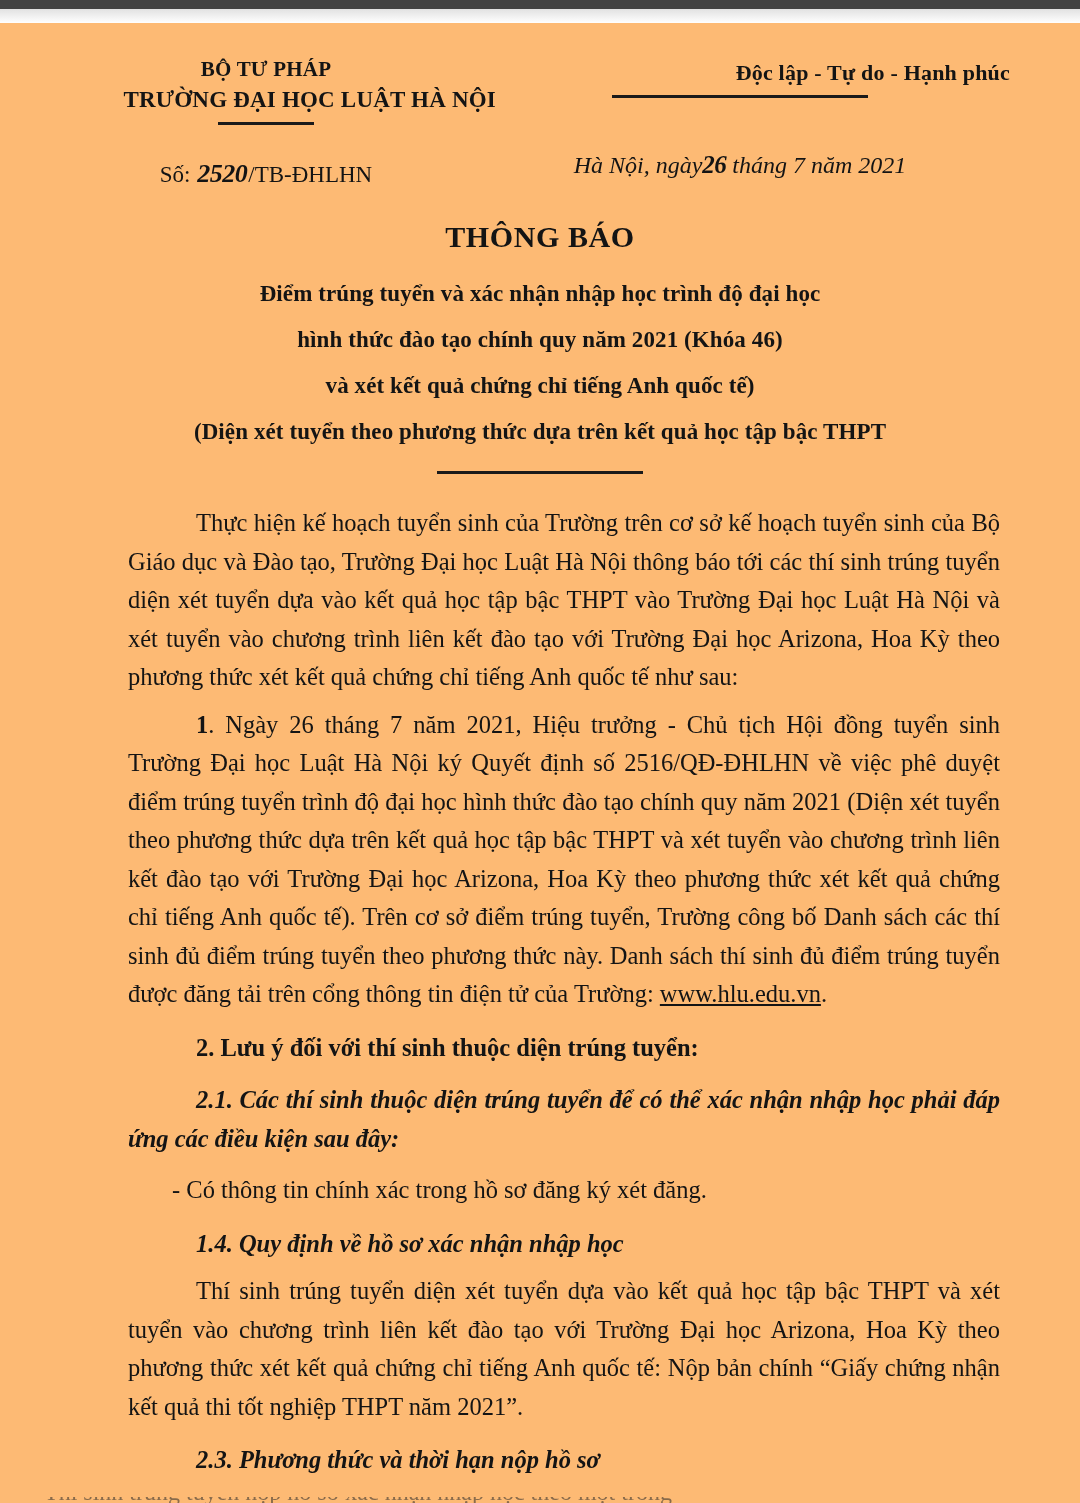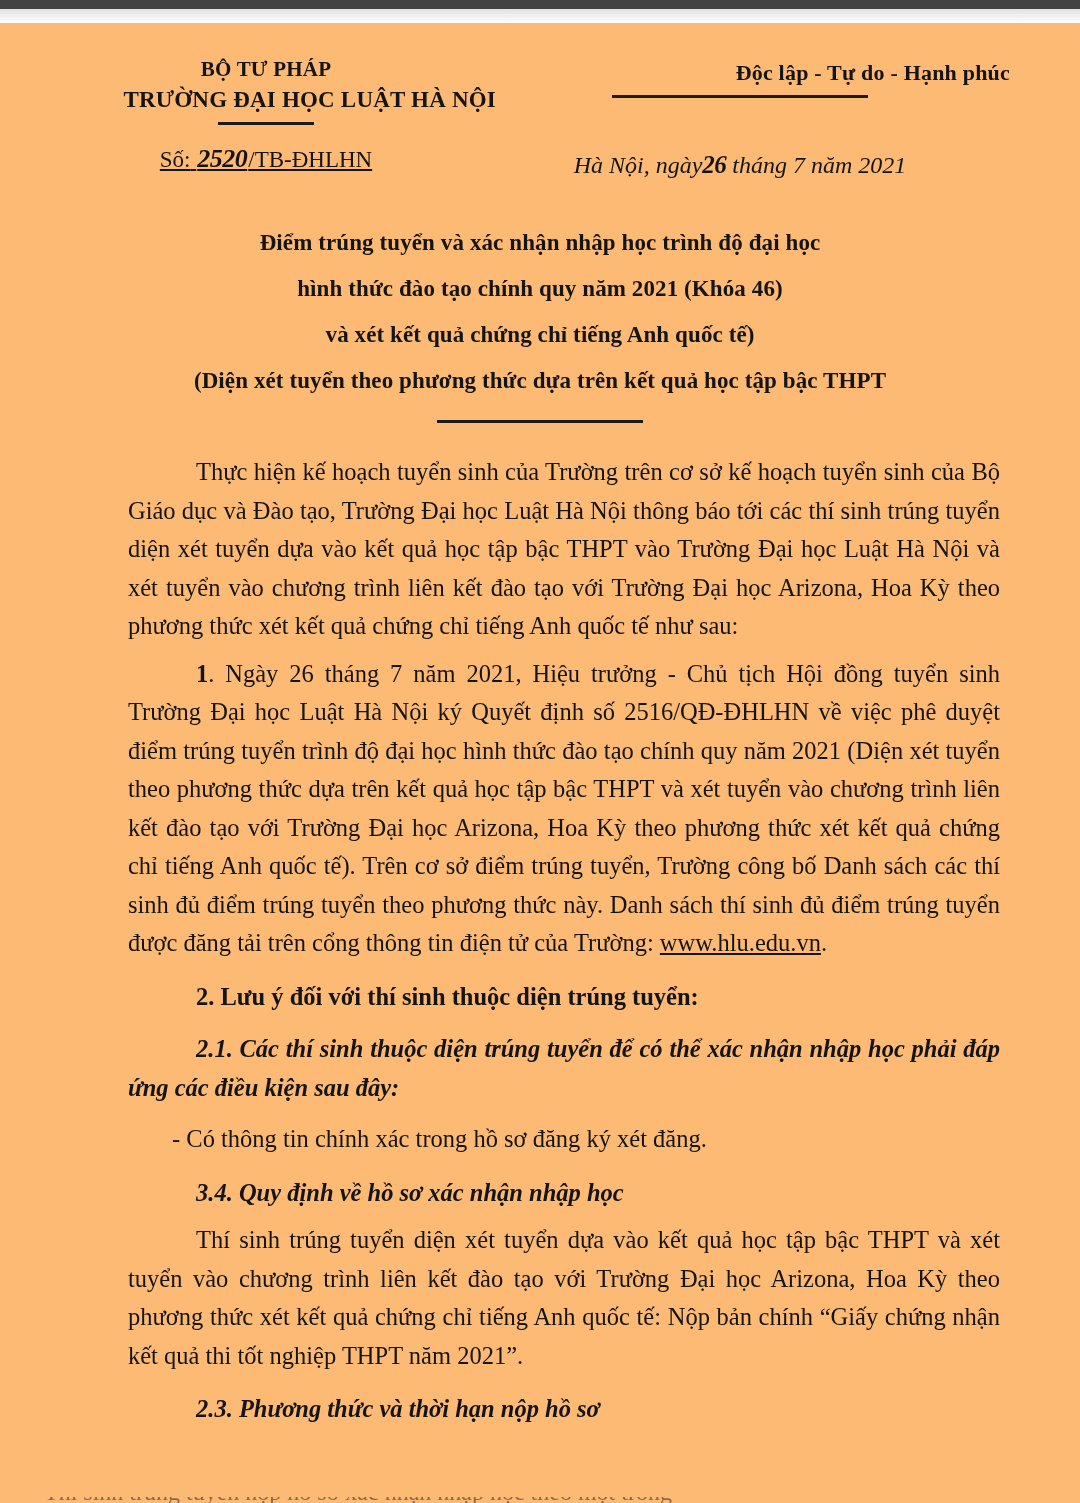--- a/index.html
+++ b/index.html
@@ -108,26 +108,25 @@
     height: 0;
     border-top: 3px solid #1a1a1a;
     margin: 9px auto 0 auto;
   }
   .rule-left { width: 96px; }
   .rule-right { width: 256px; }
 
   .so-line {
     position: absolute;
     left: 36px;
-    top: 121px;
+    top: 136px;
     width: 460px;
     text-align: center;
     font-size: 23px;
     white-space: nowrap;
-    text-decoration: underline;
   }
   .so-num {
     font-family: "Liberation Serif", "DejaVu Serif", serif;
     font-style: italic;
     font-weight: bold;
     font-size: 26px;
     letter-spacing: -0.5px;
     padding: 0 1px;
   }
   .date-line {
@@ -269,40 +268,41 @@
       <div class="hdr-line2">Độc lập - Tự do - Hạnh phúc</div>
       <div class="rule rule-right"></div>
     </div>
 
     <div class="so-line"><span>Số:</span> <span class="so-num">2520</span><span>/TB-ĐHLHN</span></div>
 
     <div class="date-line"><span>Hà Nội, ngày</span><span class="date-day">26</span> <span>tháng 7 năm 2021</span></div>
   </div>
 
   <div class="title-block">
+    <div class="doc-title">THÔNG BÁO</div>
     <div class="subtitle">Điểm trúng tuyển và xác nhận nhập học trình độ đại học</div>
     <div class="subtitle">hình thức đào tạo chính quy năm 2021 (Khóa 46)</div>
     <div class="subtitle">và xét kết quả chứng chỉ tiếng Anh quốc tế)</div>
     <div class="subtitle">(Diện xét tuyển theo phương thức dựa trên kết quả học tập bậc THPT</div>
     <div class="title-rule"></div>
   </div>
 
   <div class="body-wrap">
 
     <p class="para first">Thực hiện kế hoạch tuyển sinh của Trường trên cơ sở kế hoạch tuyển sinh của Bộ Giáo dục và Đào tạo, Trường Đại học Luật Hà Nội thông báo tới các thí sinh trúng tuyển diện xét tuyển dựa vào kết quả học tập bậc THPT vào Trường Đại học Luật Hà Nội và xét tuyển vào chương trình liên kết đào tạo với Trường Đại học Arizona, Hoa Kỳ theo phương thức xét kết quả chứng chỉ tiếng Anh quốc tế như sau:</p>
 
     <p class="para gap"><span class="bold">1</span><span>. Ngày 26 tháng 7 năm 2021, Hiệu trưởng - Chủ tịch Hội đồng tuyển sinh Trường Đại học Luật Hà Nội ký Quyết định số 2516/QĐ-ĐHLHN về việc phê duyệt điểm trúng tuyển trình độ đại học hình thức đào tạo chính quy năm 2021 (Diện xét tuyển theo phương thức dựa trên kết quả học tập bậc THPT và xét tuyển vào chương trình liên kết đào tạo với Trường Đại học Arizona, Hoa Kỳ theo phương thức xét kết quả chứng chỉ tiếng Anh quốc tế). Trên cơ sở điểm trúng tuyển, Trường công bố Danh sách các thí sinh đủ điểm trúng tuyển theo phương thức này. Danh sách thí sinh đủ điểm trúng tuyển được đăng tải trên cổng thông tin điện tử của Trường: </span><span class="link">www.hlu.edu.vn</span><span>.</span></p>
 
     <h3 class="head">2. Lưu ý đối với thí sinh thuộc diện trúng tuyển:</h3>
 
     <p class="subhead">2.1. Các thí sinh thuộc diện trúng tuyển để có thể xác nhận nhập học phải đáp ứng các điều kiện sau đây:</p>
 
     <p class="bullet">- Có thông tin chính xác trong hồ sơ đăng ký xét đăng.</p>
 
-    <h3 class="head italic">3.4. Quy định về hồ sơ xác nhận nhập học</h3>
+    <h3 class="head italic">1.4. Quy định về hồ sơ xác nhận nhập học</h3>
 
     <p class="para gap">Thí sinh trúng tuyển diện xét tuyển dựa vào kết quả học tập bậc THPT và xét tuyển vào chương trình liên kết đào tạo với Trường Đại học Arizona, Hoa Kỳ theo phương thức xét kết quả chứng chỉ tiếng Anh quốc tế: Nộp bản chính “Giấy chứng nhận kết quả thi tốt nghiệp THPT năm 2021”.</p>
 
     <h3 class="head italic">2.3. Phương thức và thời hạn nộp hồ sơ</h3>
   </div>
 
   <div class="clip-row">
     <span>Thí sinh trúng tuyển nộp hồ sơ xác nhận nhập học theo một trong</span>
   </div>
 </div>

